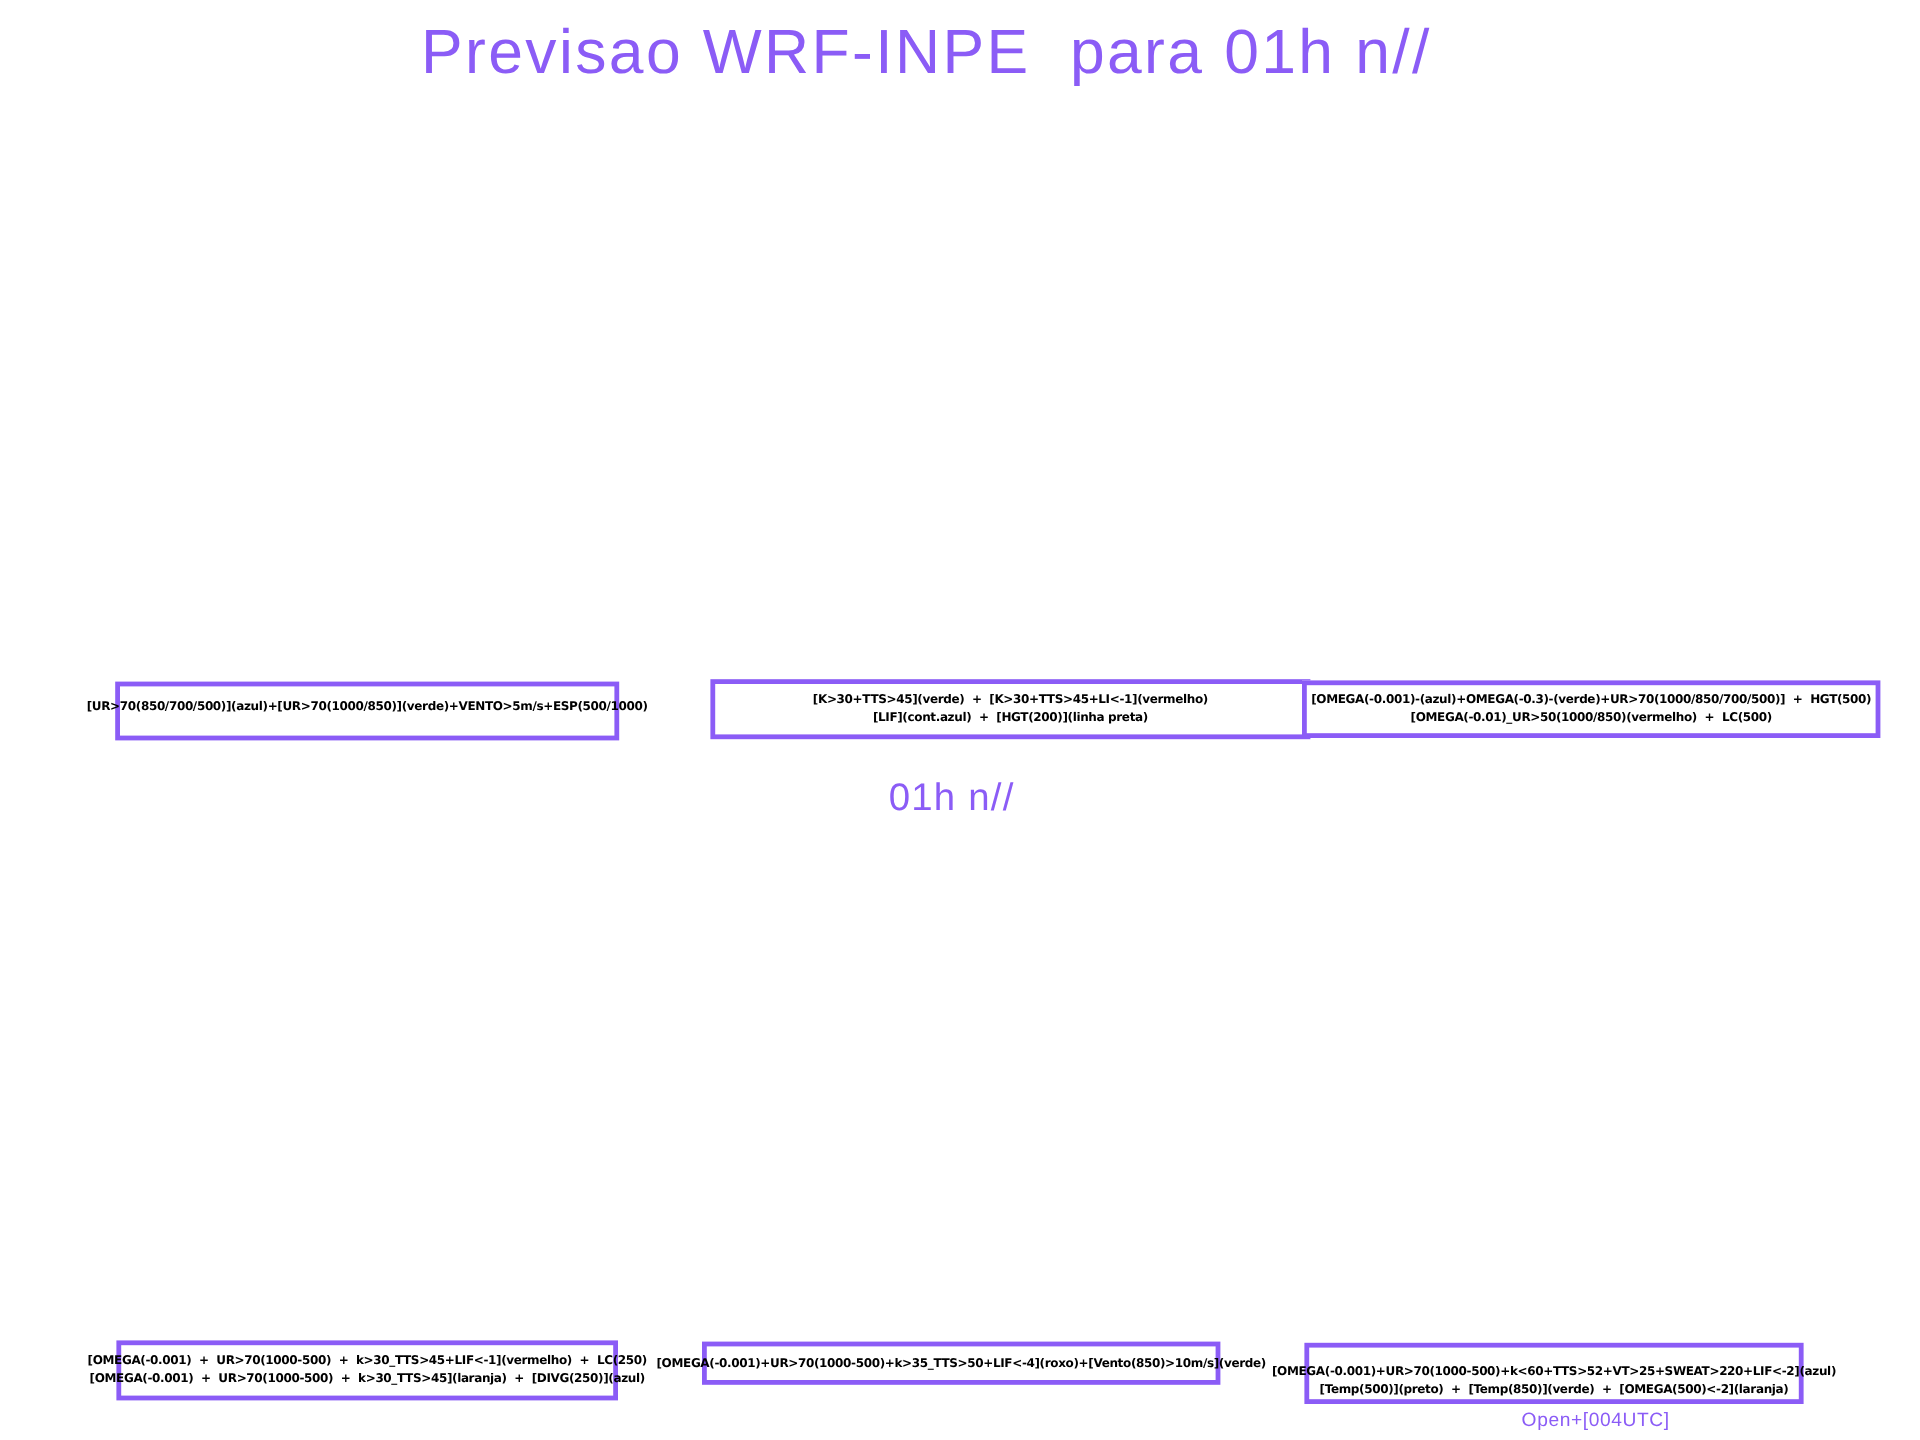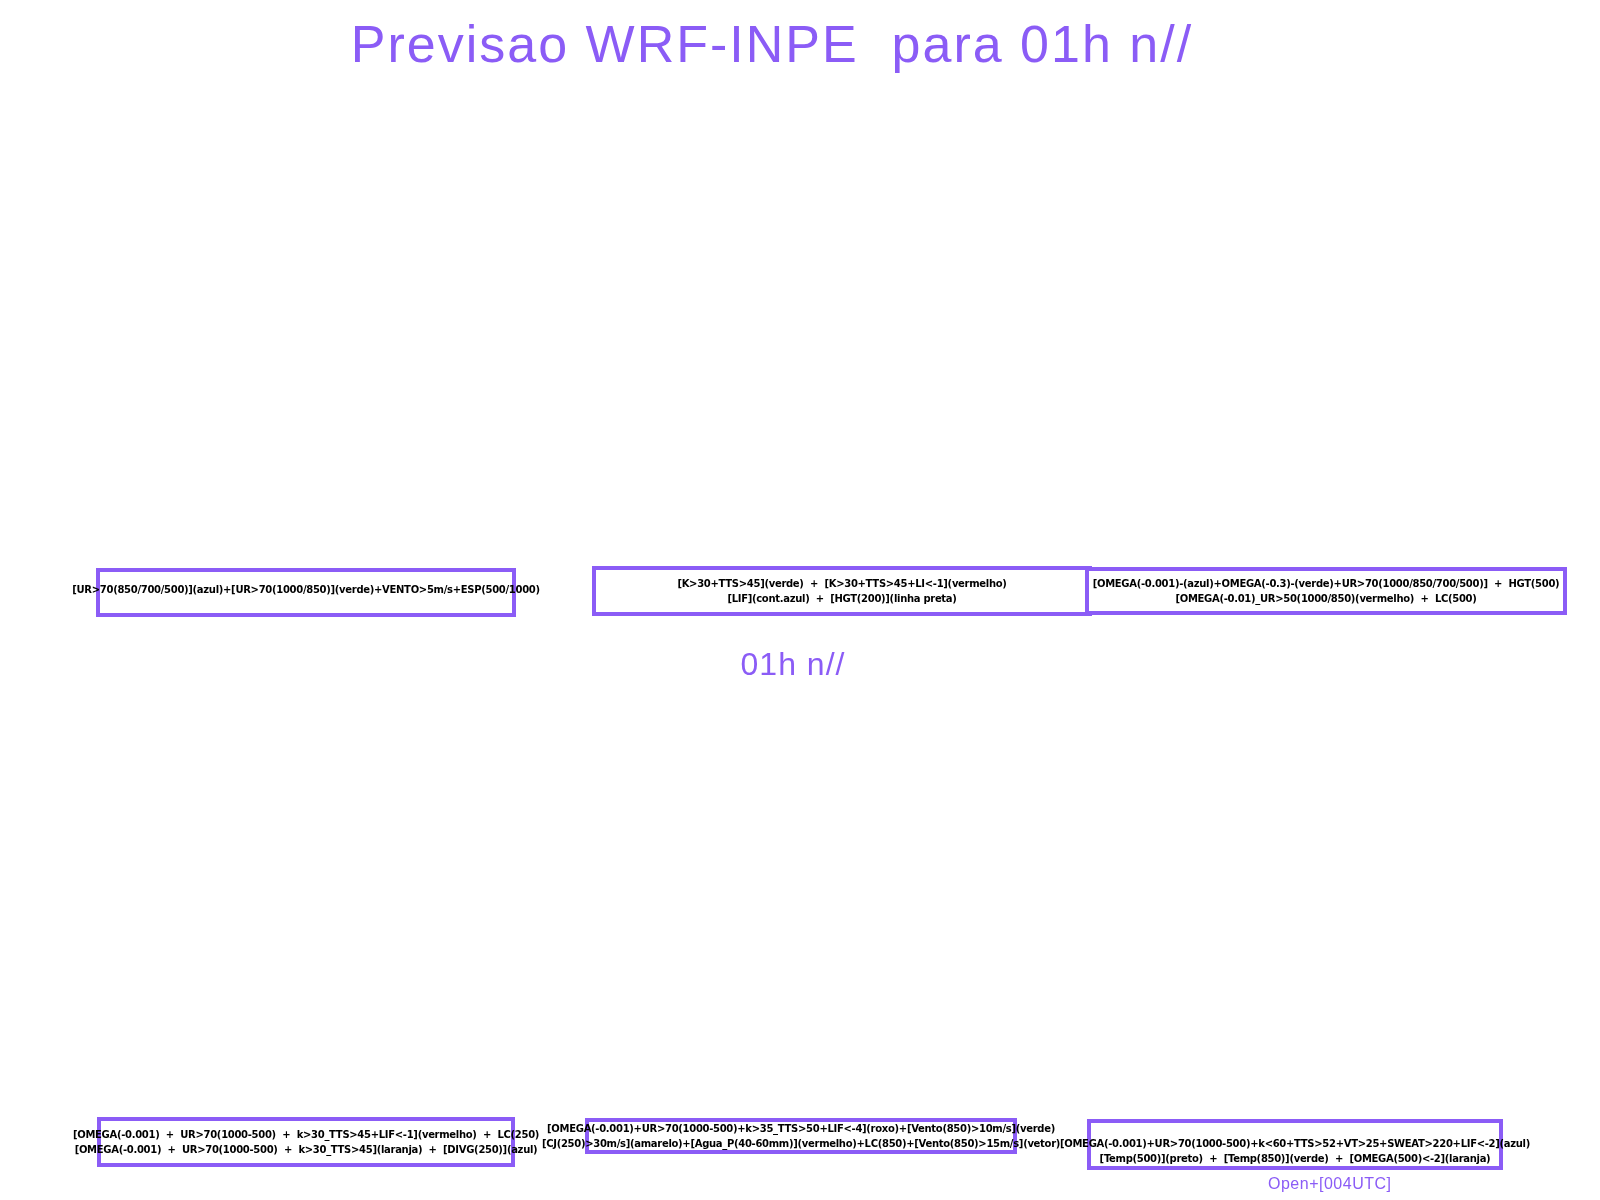--- a/index.html
+++ b/index.html
@@ -100,21 +100,20 @@
 
 <div class="stroke-text center-time-label">01h n//</div>
 
 <div class="annot-box" id="box-bottom-left">
   <div class="annot-line">[OMEGA(-0.001)  +  UR&gt;70(1000-500)  +  k&gt;30_TTS&gt;45+LIF&lt;-1](vermelho)  +  LC(250)</div>
   <div class="annot-line">[OMEGA(-0.001)  +  UR&gt;70(1000-500)  +  k&gt;30_TTS&gt;45](laranja)  +  [DIVG(250)](azul)</div>
 </div>
 
 <div class="annot-box" id="box-bottom-center">
   <div class="annot-line">[OMEGA(-0.001)+UR&gt;70(1000-500)+k&gt;35_TTS&gt;50+LIF&lt;-4](roxo)+[Vento(850)&gt;10m/s](verde)</div>
-  <div class="annot-line">[CJ(250)&gt;30m/s](amarelo)+[Agua_P(40-60mm)](vermelho)+LC(850)+[Vento(850)&gt;15m/s](vetor)</div>
 </div>
 
 <div class="annot-box" id="box-bottom-right">
   <div class="annot-line">[OMEGA(-0.001)+UR&gt;70(1000-500)+k&lt;60+TTS&gt;52+VT&gt;25+SWEAT&gt;220+LIF&lt;-2](azul)</div>
   <div class="annot-line">[Temp(500)](preto)  +  [Temp(850)](verde)  +  [OMEGA(500)&lt;-2](laranja)</div>
 </div>
 
 <div class="stroke-text footer-open-label">Open+[004UTC]</div>
 
 </body></html>

